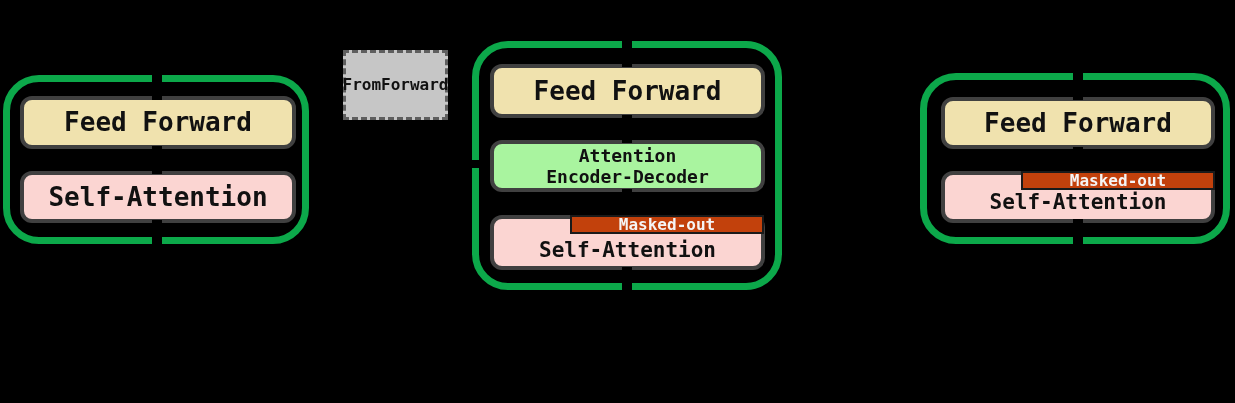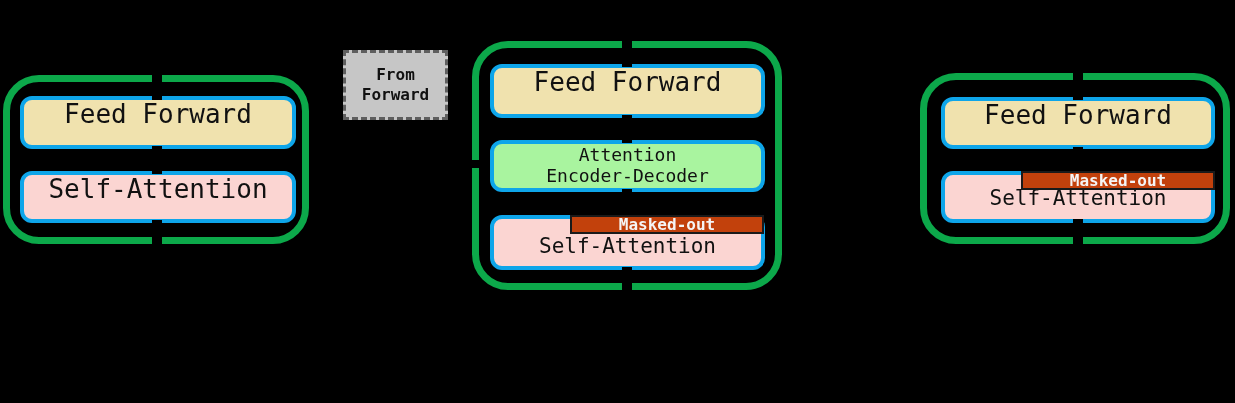--- a/index.html
+++ b/index.html
@@ -19,27 +19,27 @@
     position: absolute;
     box-sizing: border-box;
     border: 7px solid #0CA84A;
     border-radius: 36px;
     background: transparent;
     z-index: 1;
   }
   .box {
     position: absolute;
     box-sizing: border-box;
-    border: 4px solid #0ea5e9;
+    border: 4px solid #404040;
     border-radius: 12px;
     display: flex;
     align-items: center;
-    justify-content: flex-start;
+    justify-content: center;
     flex-direction: column;
-    font-weight: normal;
+    font-weight: bold;
     color: #111111;
     z-index: 2;
     letter-spacing: 0px;
   }
   .tan   { background: #F0E2AE; }
   .pink  { background: #FBD5D2; }
   .gfill { background: #A9F49F; }
   .fs26 { font-size: 26px; line-height: 1.1; }
   .fs21 { font-size: 21px; line-height: 1.1; }
   .fs18 { font-size: 18px; line-height: 21px; }
@@ -59,21 +59,21 @@
   .from-encoder {
     position: absolute;
     box-sizing: border-box;
     background: #C6C6C6;
     border: 3px dashed #5E5E5E;
     color: #111111;
     font-size: 16px;
     font-weight: bold;
     line-height: 20px;
     display: flex;
-    flex-direction: column;
+    flex-direction: row;
     align-items: center;
     justify-content: center;
     text-align: center;
     z-index: 2;
   }
   
   .cut {
     position: absolute;
     background: #000000;
     z-index: 3;

